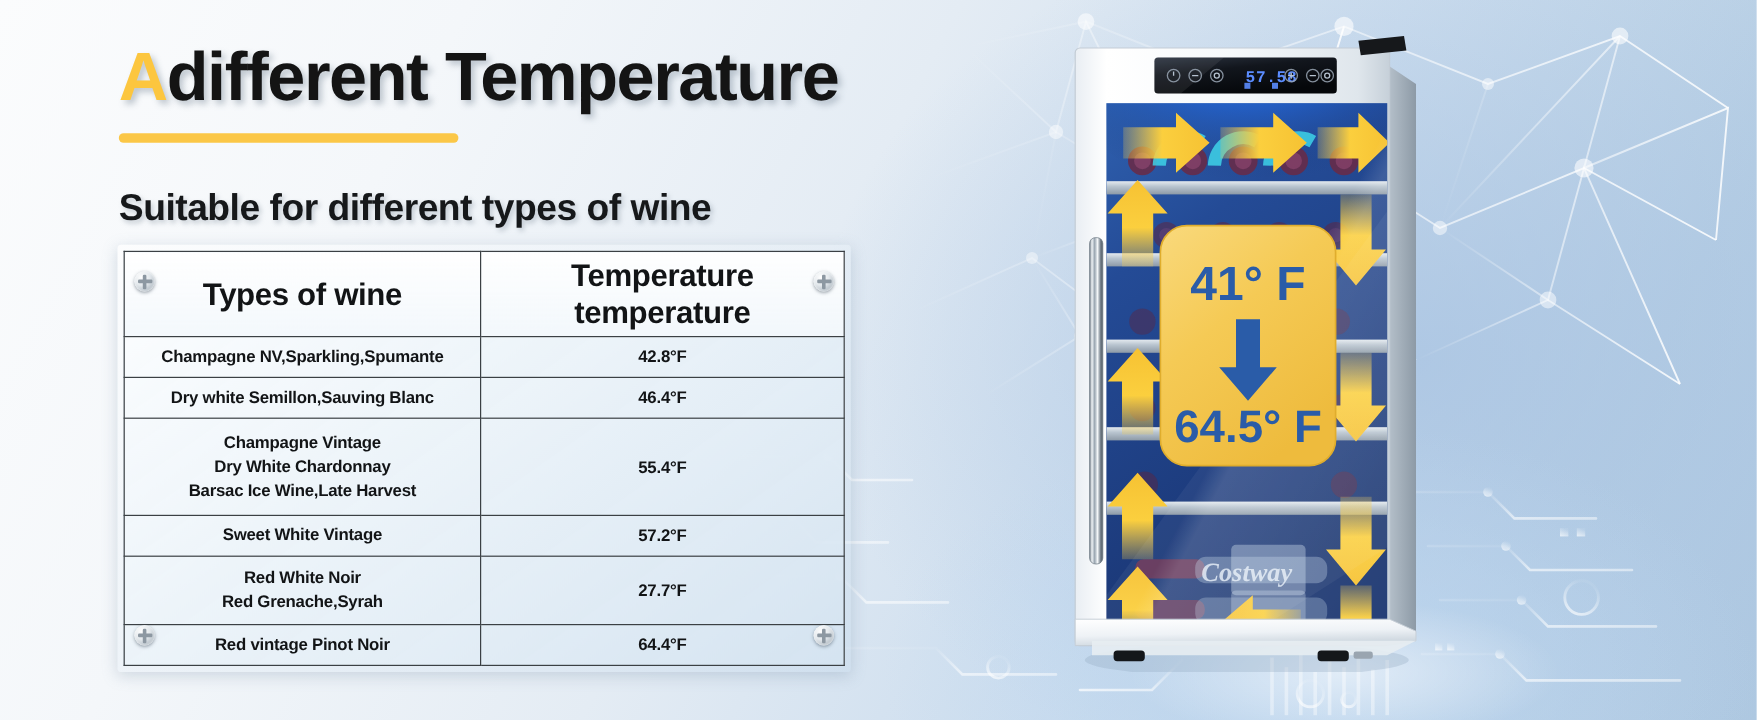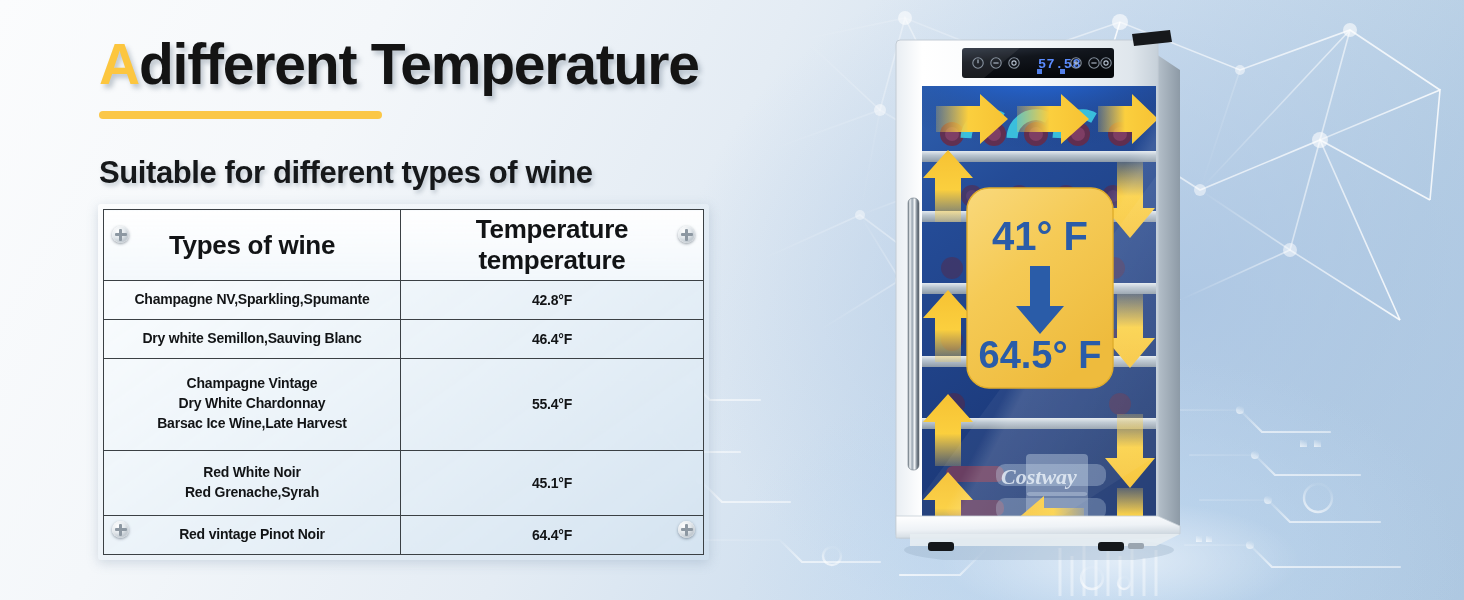--- a/index.html
+++ b/index.html
@@ -295,24 +295,30 @@
         <tr>
           <td>
             <span class="cell-line">Champagne Vintage</span>
             <span class="cell-line">Dry White Chardonnay</span>
             <span class="cell-line">Barsac Ice Wine,Late Harvest</span>
           </td>
           <td class="temp">55.4°F</td>
         </tr>
         <tr>
           <td>
+            <span class="cell-line">Sweet White Vintage</span>
+          </td>
+          <td class="temp">57.2°F</td>
+        </tr>
+        <tr>
+          <td>
             <span class="cell-line">Red White Noir</span>
             <span class="cell-line">Red Grenache,Syrah</span>
           </td>
-          <td class="temp">45.1°F</td>
+          <td class="temp">27.7°F</td>
         </tr>
         <tr>
           <td>
             <span class="cell-line">Red vintage Pinot Noir</span>
           </td>
           <td class="temp">64.4°F</td>
         </tr>
       </tbody>
     </table>
 

